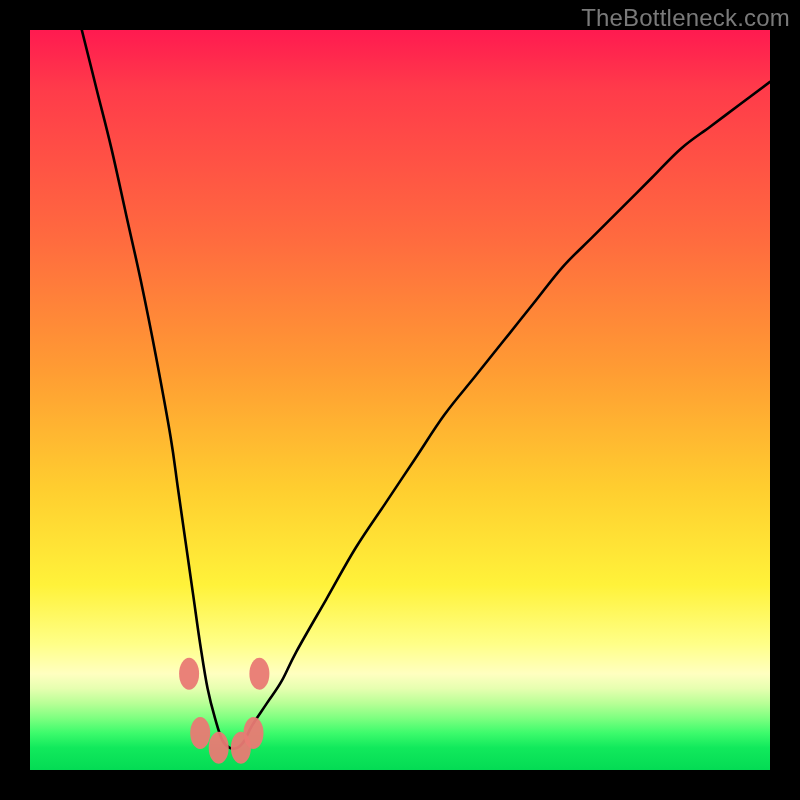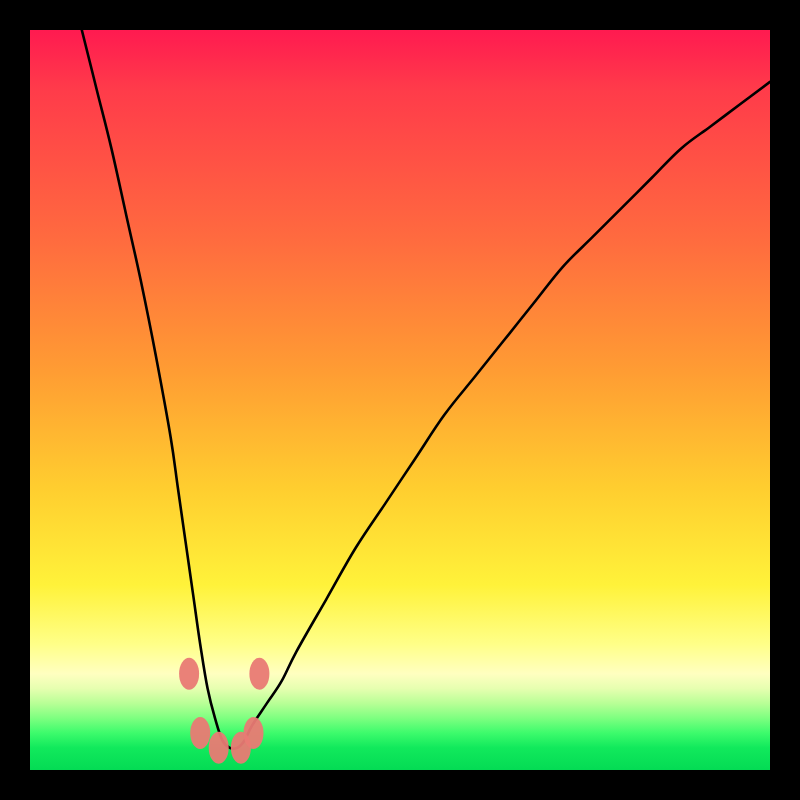--- a/index.html
+++ b/index.html
@@ -87,13 +87,14 @@
           </g>
           <g>
             <ellipse cx="223.5" cy="703.0" rx="10" ry="16" fill="#e97a74" stroke="#b55752" stroke-width="0" opacity="0.95"></ellipse>
           </g>
           <g>
             <ellipse cx="229.4" cy="643.8" rx="10" ry="16" fill="#e97a74" stroke="#b55752" stroke-width="0" opacity="0.95"></ellipse>
           </g>
         </g>
     </svg>
   </div>
+  <div class="watermark">TheBottleneck.com</div>
 </div>
 
 </body></html>

